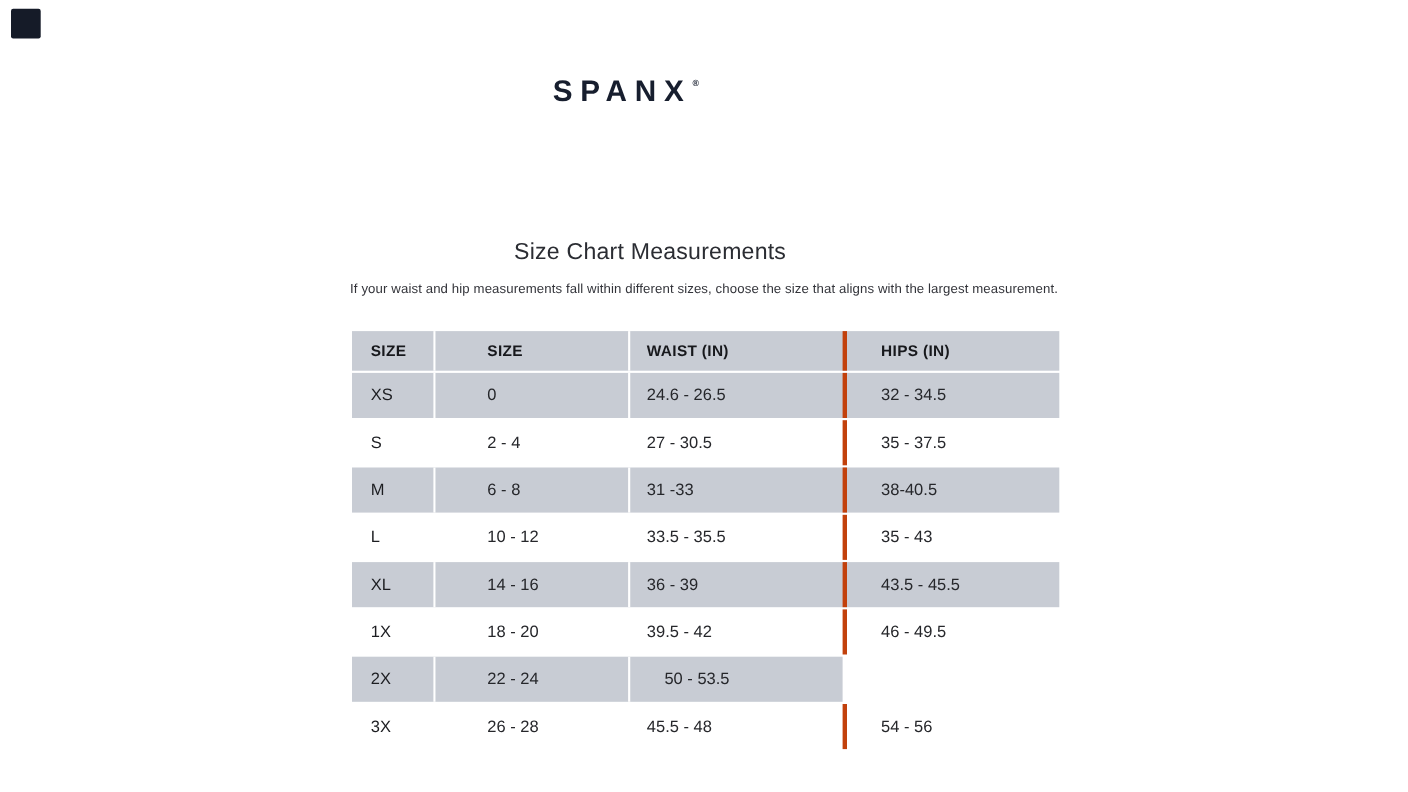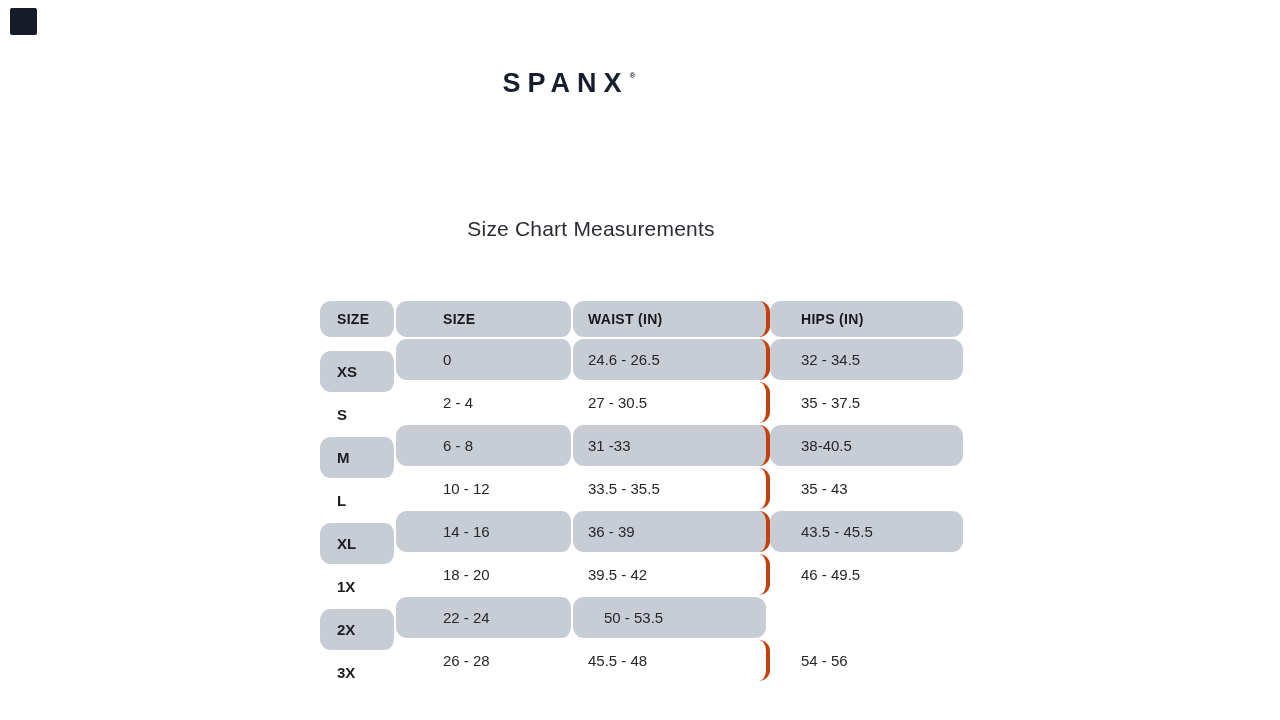--- a/index.html
+++ b/index.html
@@ -29,46 +29,47 @@
   .page-note {
     position: absolute; left: 0; top: 255px; width: 1280px;
     text-align: center; color: #33343a;
     font-size: 12px; font-weight: 400; letter-spacing: 0.1px;
   }
 
   .size-table { position: absolute; left: 320px; top: 301px; width: 643px; }
 
   .trow { display: flex; height: 41px; margin-bottom: 2px; }
   .trow.header { height: 36px; }
-  .trow .cell { display: flex; align-items: center; height: 100%; border-radius: 11px; }
+  .trow .cell { display: flex; align-items: center; height: 100%; }
   .c1 { width: 76px;  padding-left: 17px; border-right: 2px solid #ffffff; }
   .c2 { width: 177px; padding-left: 47px; border-right: 2px solid #ffffff; }
   .c3 { width: 197px; padding-left: 15px; border-right: 4px solid #c2410c; }
   .c4 { width: 193px; padding-left: 31px; }
 
   .trow.striped .cell { background: #c8ccd4; }
   .trow.plain .cell { background: #ffffff; }
   .trow.header .cell {
     background: #c8ccd4; font-size: 14px; font-weight: 700;
     color: #17181c; letter-spacing: 0.3px;
   }
   .cell { font-size: 15px; color: #26272b; }
-  .cell.label { font-weight: 700; color: #1c1d21; margin-top: 12px; }
+  .cell.label { font-weight: 400; color: #1c1d21; }
 </style>
 </head>
 <body>
 
 <div class="page">
 
   <div class="corner-square"></div>
 
   <div class="brand"><span>SPANX</span><span class="tm">®</span></div>
 
   <div class="page-title">Size Chart Measurements</div>
 
+  <div class="page-note">If your waist and hip measurements fall within different sizes, choose the size that aligns with the largest measurement.</div>
 
   <div class="size-table">
 
     <div class="trow header">
       <div class="cell c1">SIZE</div>
       <div class="cell c2">SIZE</div>
       <div class="cell c3">WAIST (IN)</div>
       <div class="cell c4">HIPS (IN)</div>
     </div>
 

